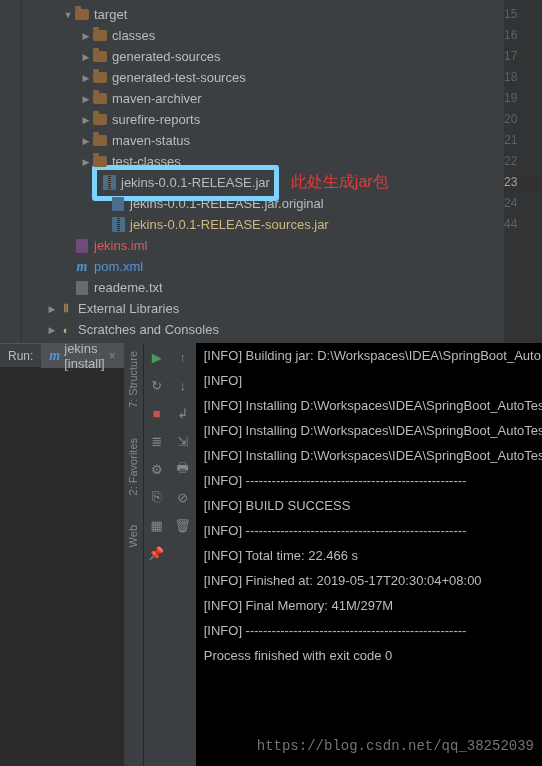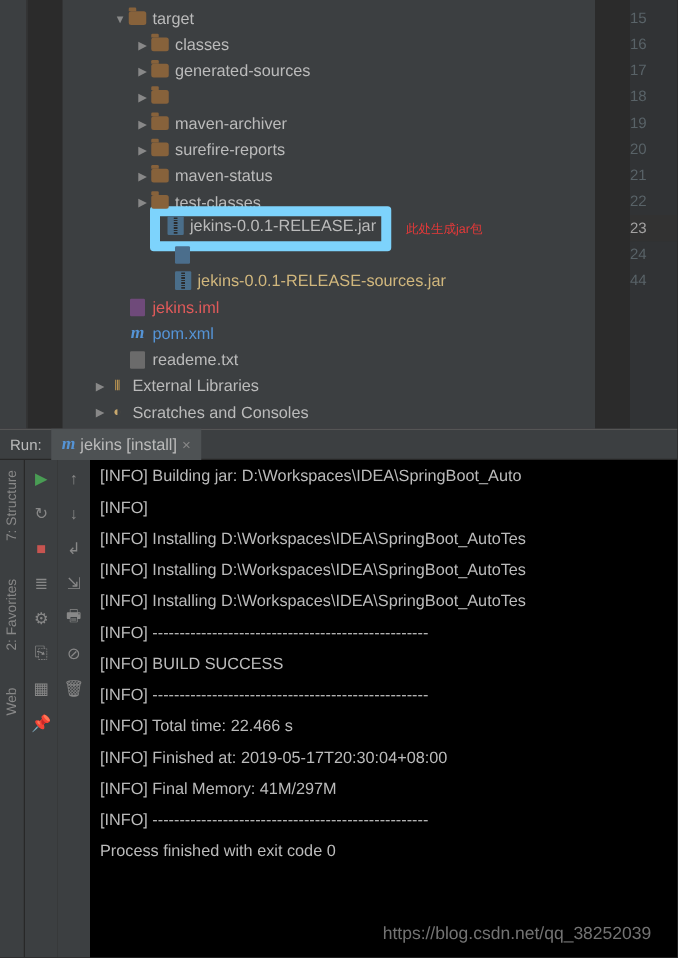--- a/index.html
+++ b/index.html
@@ -1,17 +1,17 @@
 <!DOCTYPE html>
 <html><head>
 <meta charset="utf-8">
 <style>
 * { margin: 0; padding: 0; box-sizing: border-box; font-family: "Segoe UI", Arial, sans-serif; }
 body { background: #2b2b2b; color: #bbbbbb; font-size: 13px; width: 542px; height: 766px; overflow: hidden; position: relative; }
-.top-section { display: flex; height: 343px; gap: 28px; }
+.top-section { display: flex; height: 343px; }
 .left-strip { width: 22px; background: #3c3f41; border-right: 1px solid #323232; }
 .project-tree { flex: 1; background: #3c3f41; overflow: hidden; padding-top: 4px; }
 .gutter { width: 38px; background: #313335; color: #596368; font-size: 12px; text-align: left; padding-top: 4px; line-height: 21px; padding-right: 6px; font-family: monospace; }
 .tree-row { display: flex; align-items: center; height: 21px; cursor: pointer; }
 .arrow { width: 12px; font-size: 9px; color: #888; text-align: center; }
 .arrow.open::before { content: "▼"; }
 .arrow.closed::before { content: "▶"; }
 .arrow.none::before { content: ""; }
 .icon { width: 16px; height: 16px; margin-right: 4px; display: inline-flex; align-items: center; justify-content: center; font-size: 11px; }
 .folder-icon { background: #87623b; border-radius: 2px; width: 14px; height: 11px; position: relative; }
@@ -21,36 +21,36 @@
 .file-icon { background: #4b6e8c; width: 12px; height: 14px; border-radius: 1px; }
 .iml-icon { background: #6f4a7a; width: 12px; height: 14px; border-radius: 1px; }
 .m-icon { color: #5594d6; font-weight: bold; font-size: 14px; font-style: italic; font-family: serif; }
 .txt-icon { background: #6b6b6b; width: 12px; height: 14px; border-radius: 1px; }
 .lib-icon { color: #d6a756; }
 .scratch-icon { color: #c9a96e; }
 .label { color: #bbbbbb; white-space: nowrap; }
 .label.orange { color: #d1b77d; }
 .label.red { color: #e05a5a; }
 .label.blue { color: #5594d6; }
-.highlighted-box { border: 8px solid #7dd3fc; border-radius: 3px; padding: 0 4px; height: 36px; display: flex; }
-.annotation { color: #e63939; font-size: 10px; margin-left: 12px; }
-.run-panel { height: 423px; display: flex; flex-direction: column; }
+.highlighted-box { border: 5px solid #7dd3fc; border-radius: 3px; padding: 0 4px; height: 36px; display: flex; align-items: center; }
+.annotation { color: #e63939; font-size: 16px; margin-left: 12px; }
+.run-panel { height: 423px; display: flex; }
 .run-header { height: 25px; background: #3c3f41; border-top: 1px solid #555; border-bottom: 1px solid #282828; display: flex; align-items: center; }
 .run-label { padding: 0 8px; color: #bbb; font-size: 12px; }
 .run-tab { background: #4e5254; height: 25px; display: flex; align-items: center; padding: 0 8px; gap: 4px; }
 .run-body { flex: 1; display: flex; }
 .side-tabs { width: 20px; background: #3c3f41; display: flex; flex-direction: column; align-items: center; padding-top: 8px; gap: 30px; border-right: 1px solid #282828; }
 .side-tab { writing-mode: vertical-rl; transform: rotate(180deg); font-size: 11px; color: #888; cursor: pointer; }
 .run-toolbar { width: 26px; background: #3c3f41; display: flex; flex-direction: column; align-items: center; padding-top: 6px; gap: 12px; }
 .run-toolbar2 { width: 26px; background: #3c3f41; display: flex; flex-direction: column; align-items: center; padding-top: 6px; gap: 12px; }
 .tool-btn { width: 16px; height: 16px; color: #888; display: flex; align-items: center; justify-content: center; font-size: 13px; cursor: pointer; }
 .play { color: #499c54; }
 .stop { color: #c75450; }
 .console { flex: 1; background: #000000; color: #bbbbbb; font-family: "Courier New", monospace; font-size: 13px; line-height: 25px; padding: 0 8px; overflow: hidden; white-space: nowrap; }
-.watermark { position: absolute; bottom: 12px; right: 21px; color: #888; font-size: 14px; font-family: Liberation Sans, sans-serif; opacity: 0.85; margin-top: 28px; }
+.watermark { position: absolute; bottom: 12px; right: 8px; color: #888; font-size: 14px; font-family: Liberation Mono, monospace; opacity: 0.85; margin-top: 28px; }
 .indent-1 { padding-left: 40px; }
 .indent-2 { padding-left: 58px; }
 .indent-3 { padding-left: 76px; }
 .indent-0 { padding-left: 24px; }
 .close-x { color: #888; font-size: 12px; }
 </style>
 </head>
 <body>
 
 <div class="top-section">
@@ -75,20 +75,21 @@
         <span class="icon">
           <span class="folder-icon"></span>
         </span>
         <span class="label">generated-sources</span>
       </div>
     <div class="tree-row indent-2">
         <span class="arrow closed"></span>
         <span class="icon">
           <span class="folder-icon"></span>
         </span>
+        <span class="label">generated-test-sources</span>
       </div>
     <div class="tree-row indent-2">
         <span class="arrow closed"></span>
         <span class="icon">
           <span class="folder-icon"></span>
         </span>
         <span class="label">maven-archiver</span>
       </div>
     <div class="tree-row indent-2">
         <span class="arrow closed"></span>
@@ -119,20 +120,21 @@
           </span>
           <span class="label">jekins-0.0.1-RELEASE.jar</span>
       </span>
       <span class="annotation">此处生成jar包</span>
     </div>
     <div class="tree-row indent-3">
         <span class="arrow none"></span>
         <span class="icon">
           <span class="file-icon"></span>
         </span>
+        <span class="label">jekins-0.0.1-RELEASE.jar.original</span>
       </div>
     <div class="tree-row indent-3">
         <span class="arrow none"></span>
         <span class="icon">
           <span class="zip-icon"></span>
         </span>
         <span class="label orange">jekins-0.0.1-RELEASE-sources.jar</span>
       </div>
     <div class="tree-row indent-1">
         <span class="arrow none"></span>

